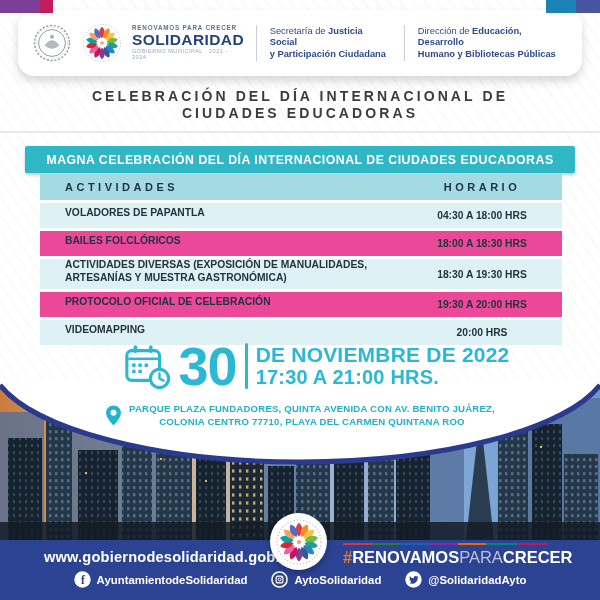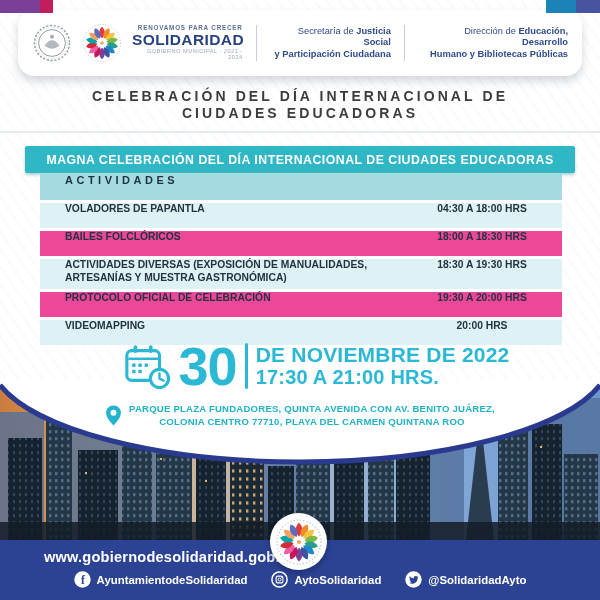--- a/index.html
+++ b/index.html
@@ -9,21 +9,21 @@
         background:repeating-linear-gradient(55deg,rgba(160,190,205,.07) 0 2px,transparent 2px 10px);}
   
   .bar{position:absolute;top:0;height:13px;z-index:3;}
   .bar.purple{left:0;width:40px;background:#7b3f98;}
   .bar.pink{left:40px;width:13px;background:#c21d5c;}
   .bar.blue{left:546px;width:30px;background:#1b83b8;}
   .bar.indigo{left:576px;width:24px;background:#47549f;}
   
   .header-pill{position:absolute;left:18px;top:10px;width:564px;height:66px;background:#fff;
         border-radius:16px;box-shadow:0 5px 10px rgba(60,70,90,.22);z-index:2;
-        display:flex;align-items:center;padding:0 14px;box-sizing:border-box;gap:9px;text-align:right;}
+        display:flex;align-items:center;padding:0 14px;box-sizing:border-box;gap:9px;}
   .seal{width:40px;height:40px;flex-shrink:0;}
   .pinwheel-sm{width:42px;height:42px;flex-shrink:0;}
   .brand{display:flex;flex-direction:column;line-height:1.05;min-width:96px;}
   .brand .tagline{font-size:6.3px;font-weight:700;letter-spacing:.8px;color:#5d6f92;}
   .brand .name{font-size:15.5px;font-weight:800;color:#27427c;letter-spacing:.4px;}
   .brand .term{font-size:5.6px;font-weight:400;color:#9aa6bd;letter-spacing:.5px;margin-top:1px;}
   .vdiv{width:1px;height:36px;background:#c9cfda;flex-shrink:0;margin:0 4px;}
   .dept{font-size:9.3px;color:#2e4a8c;line-height:1.22;}
   .dept .light{font-weight:400;}
   .dept .bold{font-weight:700;}
@@ -32,21 +32,21 @@
   
   .title{position:absolute;left:0;top:88px;width:600px;text-align:center;z-index:2;
         color:#3c3c3c;font-weight:700;font-size:14px;letter-spacing:3.1px;line-height:17px;}
   
   .banner{position:absolute;left:25px;top:146px;width:550px;height:27px;background:#30b7c6;
         border-radius:2px;z-index:2;display:flex;align-items:center;justify-content:center;
         color:#ffffff;font-weight:700;font-size:12.3px;letter-spacing:.5px;
         box-shadow:0 2px 3px rgba(40,120,130,.35);}
   
   .table{position:absolute;left:40px;top:174px;width:522px;z-index:2;}
-  .trow{display:flex;align-items:flex-start;justify-content:space-between;border-bottom:3px solid #ffffff;}
+  .trow{display:flex;align-items:center;justify-content:space-between;border-bottom:3px solid #ffffff;}
   .thead{background:#a4dae1;min-height:26px;}
   .thead .cell-a{font-size:11px;font-weight:700;letter-spacing:3.5px;color:#1d3242;padding-left:25px;}
   .thead .cell-t{font-size:11px;font-weight:700;letter-spacing:3.5px;color:#1d3242;}
   .trow .cell-a{flex:1;padding-left:25px;box-sizing:border-box;}
   .trow .cell-t{width:160px;flex-shrink:0;text-align:center;}
   .r-light{background:#def2f5;}
   .r-mid{background:#ec4899;}
   .trow.data{min-height:25px;font-size:10.3px;font-weight:700;color:#25323f;}
   .trow.data .cell-a{max-width:350px;line-height:12.5px;padding-bottom:5px;}
   
@@ -180,20 +180,21 @@
   <div class="title">
     <div>CELEBRACIÓN DEL DÍA INTERNACIONAL DE</div>
     <div>CIUDADES EDUCADORAS</div>
   </div>
 
   <div class="banner">MAGNA CELEBRACIÓN DEL DÍA INTERNACIONAL DE CIUDADES EDUCADORAS</div>
 
   <div class="table">
     <div class="trow thead">
       <div class="cell-a">ACTIVIDADES</div>
+      <div class="cell-t">HORARIO</div>
     </div>
     <div class="trow data r-light">
       <div class="cell-a">VOLADORES DE PAPANTLA</div>
       <div class="cell-t">04:30 A 18:00 HRS</div>
     </div>
     <div class="trow data r-mid">
       <div class="cell-a">BAILES FOLCLÓRICOS</div>
       <div class="cell-t">18:00 A 18:30 HRS</div>
     </div>
     <div class="trow data r-light">
@@ -295,20 +296,24 @@
     </svg>
   </div>
 
   <svg class="curve" width="600" height="95" viewBox="0 0 600 95">
     <path d="M0,0 H600 V5 A310 103 0 0 1 0,5 Z" fill="#ffffff"></path>
     <path d="M0,5 A310 103 0 0 0 600,5" fill="none" stroke="#2a3b8f" stroke-width="5"></path>
   </svg>
 
   <div class="footer">
     <div class="website">www.gobiernodesolidaridad.gob.mx</div>
+    <div class="hash-block">
+      <div class="hash-line"></div>
+      <div class="hash-text"><span class="sym">#</span><span class="b">RENOVAMOS</span><span class="lt">PARA</span><span class="b">CRECER</span></div>
+    </div>
     <div class="social-row">
       <div class="social-item">
         <svg viewBox="0 0 17 17">
           <circle cx="8.5" cy="8.5" r="8.2" fill="#ffffff"></circle>
           <text x="9" y="13" font-size="11.5" font-weight="bold" fill="#2c4394" text-anchor="middle" font-family="Liberation Serif, serif">f</text>
         </svg>
         <span>AyuntamientodeSolidaridad</span>
       </div>
       <div class="social-item">
         <svg viewBox="0 0 17 17">

